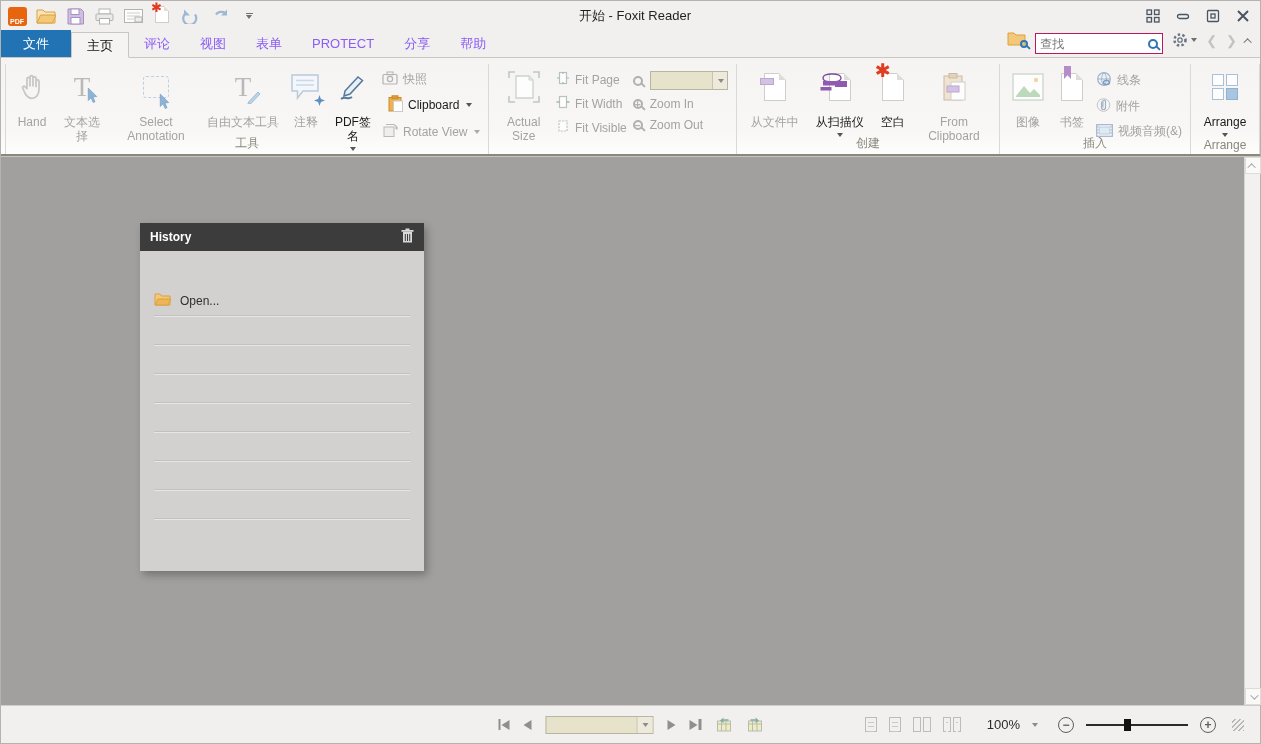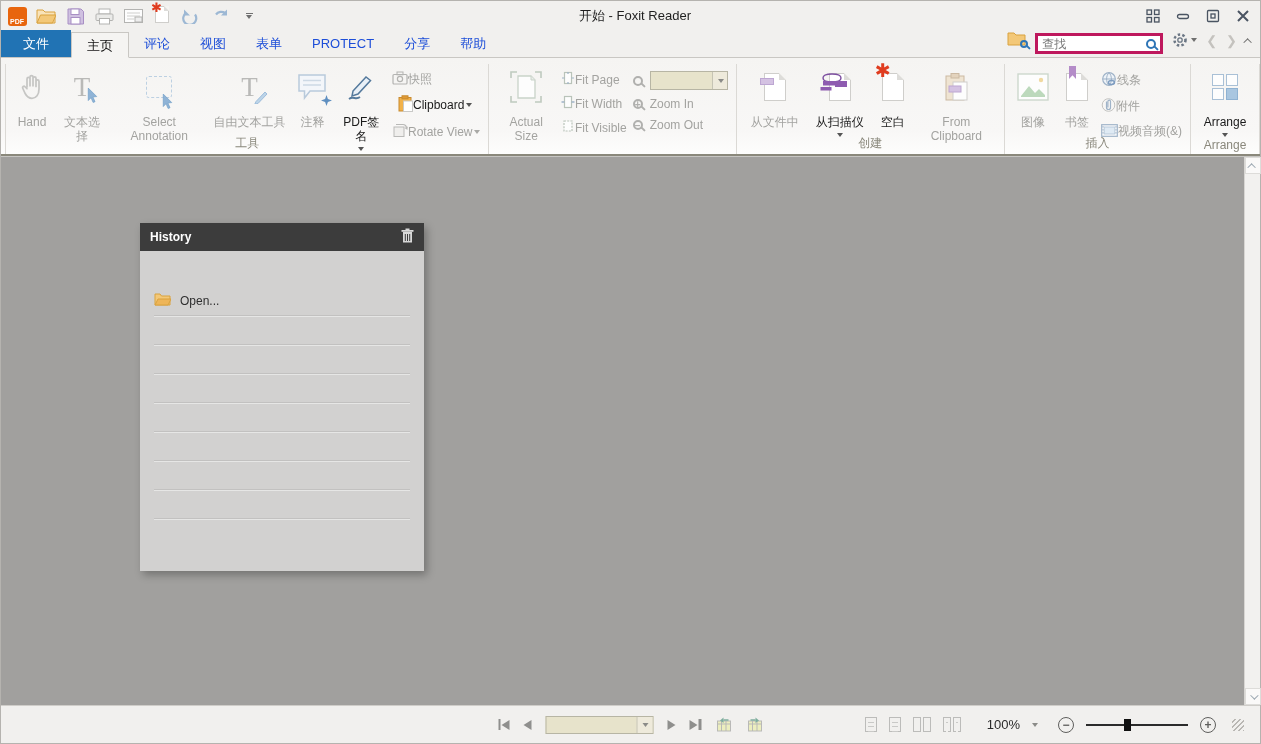--- a/index.html
+++ b/index.html
@@ -14,44 +14,44 @@
   .logo { width:19px; height:19px; background:#e8650d; border-radius:3px; color:#fff; font-size:7px; font-weight:bold; display:flex; align-items:flex-end; justify-content:center; padding-bottom:1px; }
   .win-title { position:absolute; left:50%; transform:translateX(-46%); font-size:13px; color:#1f1f1f; }
   .win-controls { margin-left:auto; display:flex; align-items:center; gap:16px; }
   .win-controls svg { display:block; }
   .caret-down { width:0; height:0; border-left:3.5px solid transparent; border-right:3.5px solid transparent; border-top:4px solid #6f6f6f; display:inline-block; }
   .qat-more { display:flex; flex-direction:column; align-items:center; gap:1px; }
   .qat-more .bar { width:7px; height:1px; background:#6f6f6f; }
 
   
   .tabrow { height:27px; display:flex; align-items:flex-end; border-bottom:1px solid #c9c7c3; position:relative; background:#f1f0ee; }
-  .tab { padding:0 15px; height:26px; line-height:26px; font-size:13px; color:#1d4ed8; cursor:default; white-space:nowrap; }
+  .tab { padding:0 15px; height:26px; line-height:26px; font-size:13px; color:#8b5cf6; cursor:default; white-space:nowrap; }
   .tab.file { background:#2173b4; color:#fff; padding:0 22px; height:27px; line-height:27px; }
   .tab.active { background:#f5f4f2; border:1px solid #c9c7c3; border-bottom:1px solid #f5f4f2; margin-bottom:-1px; color:#111; }
   .search-cluster { position:absolute; right:8px; bottom:3px; display:flex; align-items:center; gap:9px; }
-  .search-box { display:flex; align-items:center; width:128px; height:21px; background:#fff; border:3px solid #be185d; padding:0 4px;margin-top:7px; }
+  .search-box { display:flex; align-items:center; width:128px; height:21px; background:#fff; border:1px solid #be185d; padding:0 4px;margin-top:7px; }
   .search-box input { border:none; outline:none; flex:1; width:90px; font-size:12px; color:#3c3c3c; background:transparent; font-family:"Liberation Sans",sans-serif; }
   .mag { width:10px; height:10px; border:2px solid #2e75b6; border-radius:50%; position:relative; display:inline-block; flex:none; }
   .mag::after { content:""; position:absolute; width:6px; height:2px; background:#2e75b6; right:-5px; bottom:-2px; transform:rotate(45deg); border-radius:1px; }
   .mag.gray { border-color:#b0b0ae; } .mag.gray::after { background:#b0b0ae; }
   .mag .sign { position:absolute; top:-4px; left:0; right:0; text-align:center; font-size:10px; line-height:16px; color:#b0b0ae; font-weight:bold; }
   .nav-chev { font-size:13px; color:#c4c2be; }
   .collapse-chev { color:#6f6f6f; font-size:11px; }
 
   
   .ribbon { height:98px; background:linear-gradient(#f5f4f2, #f8f7f6 75%, #fdfdfc); border-bottom:2px solid #8a887b; display:flex; align-items:stretch; padding:6px 0 0 4px; }
   .rgroup { position:relative; padding:2px 8px 18px 8px; border-right:1px solid #dbd9d5; display:flex; align-items:flex-start; gap:6px; }
   .rgroup-label { position:absolute; bottom:2px; left:0; right:0; text-align:center; color:#8a887c; font-size:12px; }
   .bigbtn { display:flex; flex-direction:column; align-items:center; justify-content:flex-start; padding:2px 3px; min-width:36px; }
   .bigbtn .icn { height:38px; display:flex; align-items:center; justify-content:center; }
   .bigbtn .lbl { font-size:12px; color:#a3a3a0; text-align:center; line-height:1.15; margin-top:10px; white-space:pre-line; }
   .bigbtn.on .lbl { color:#1a1a1a; }
   .bigbtn .caret-down { margin-top:3px; border-top-color:#555; }
   .smallcol { display:flex; flex-direction:column; gap:7px; padding-top:5px; }
-  .smallbtn { display:flex; align-items:center; font-size:12px; color:#a3a3a0; white-space:nowrap; }
+  .smallbtn { display:flex; align-items:center; gap:5px; font-size:12px; color:#a3a3a0; white-space:nowrap; }
   .smallbtn.on { color:#1a1a1a;padding-left:6px; }
   .smallbtn .caret-down { margin-left:2px; border-top-color:#555; }
   .smallbtn.off .caret-down { border-top-color:#a9a9a6; }
 
   .bigT { font-size:27px; color:#b9b9b7; font-family:"Liberation Serif", serif; line-height:1; }
   .iconwrap { position:relative; display:inline-block; }
   .ov { position:absolute; }
 
   .pg { width:22px; height:28px; background:#fff; border:1px solid #cfcecb; position:relative; display:inline-block; }
   .pg::after { content:""; position:absolute; top:-1px; right:-1px; width:0; height:0; border-style:solid; border-width:0 7px 7px 0; border-color:#f5f4f2 #f5f4f2 #dddcd9 #dddcd9; }

